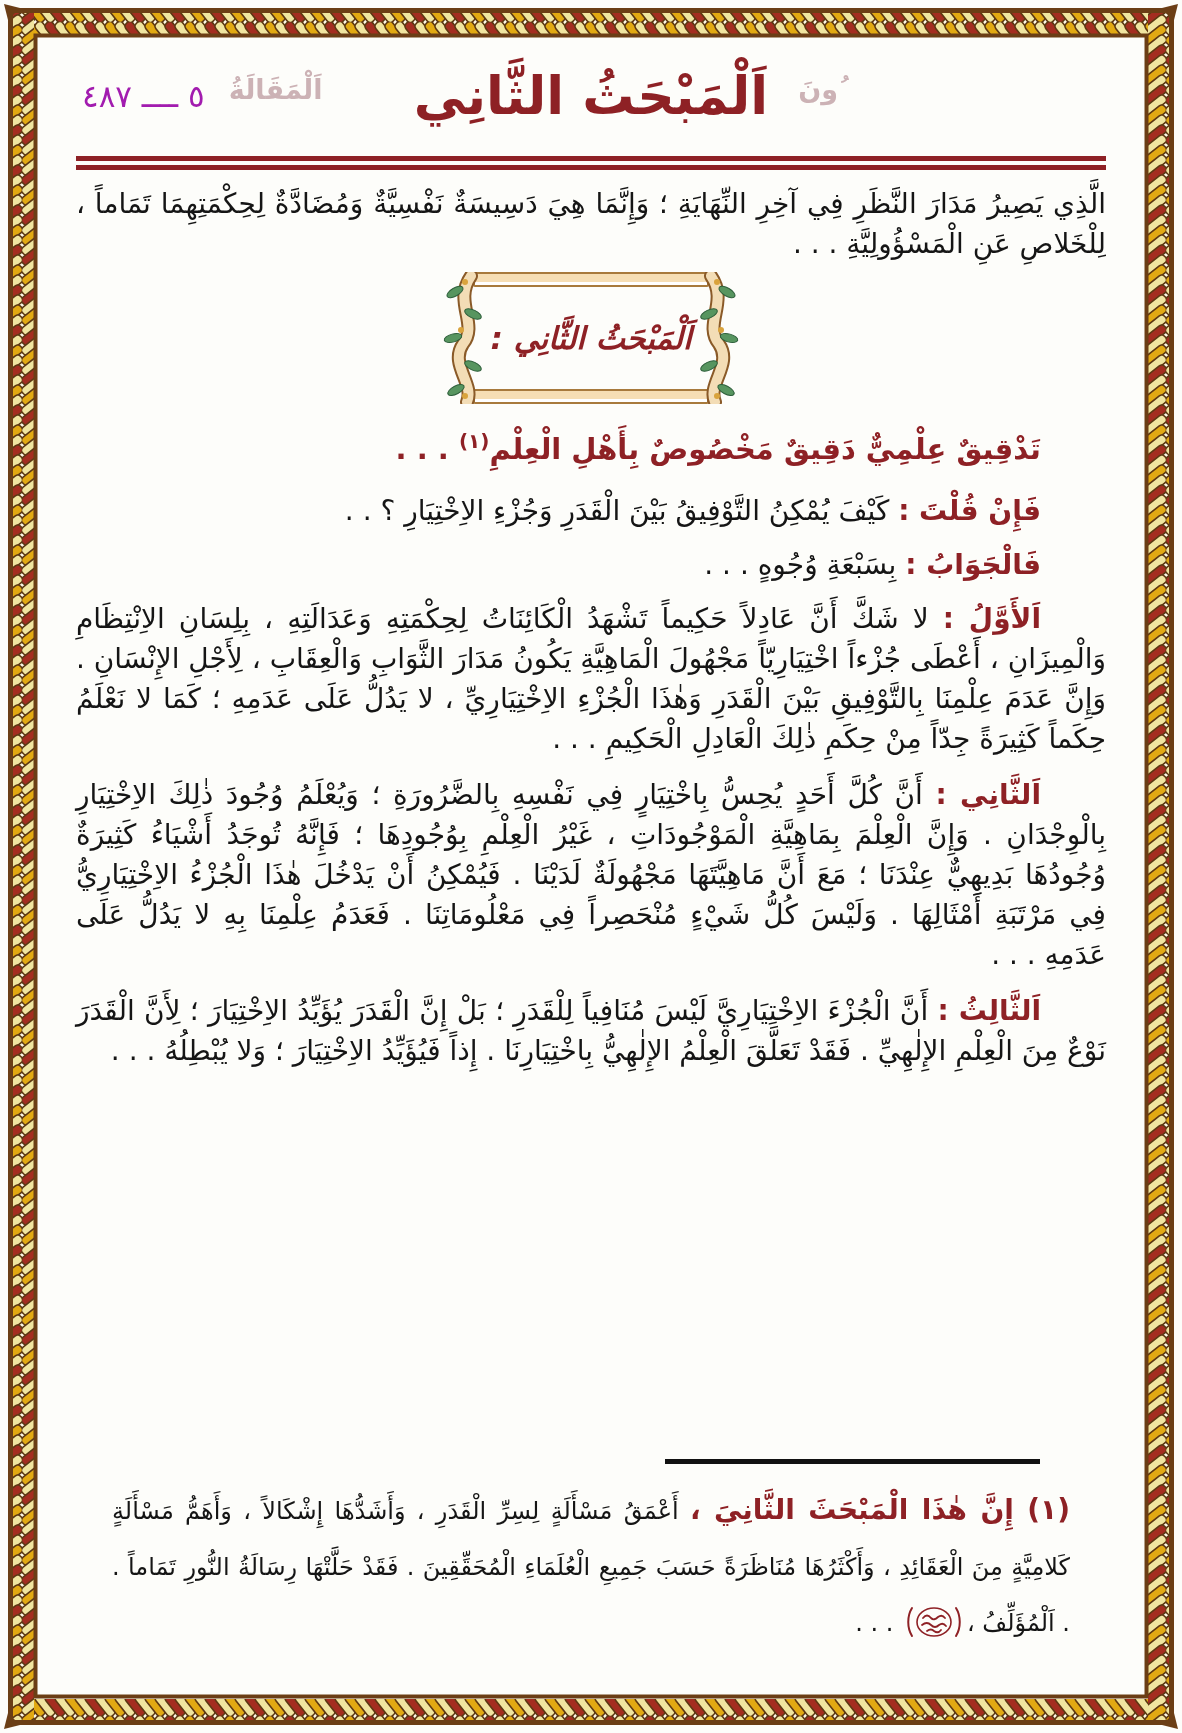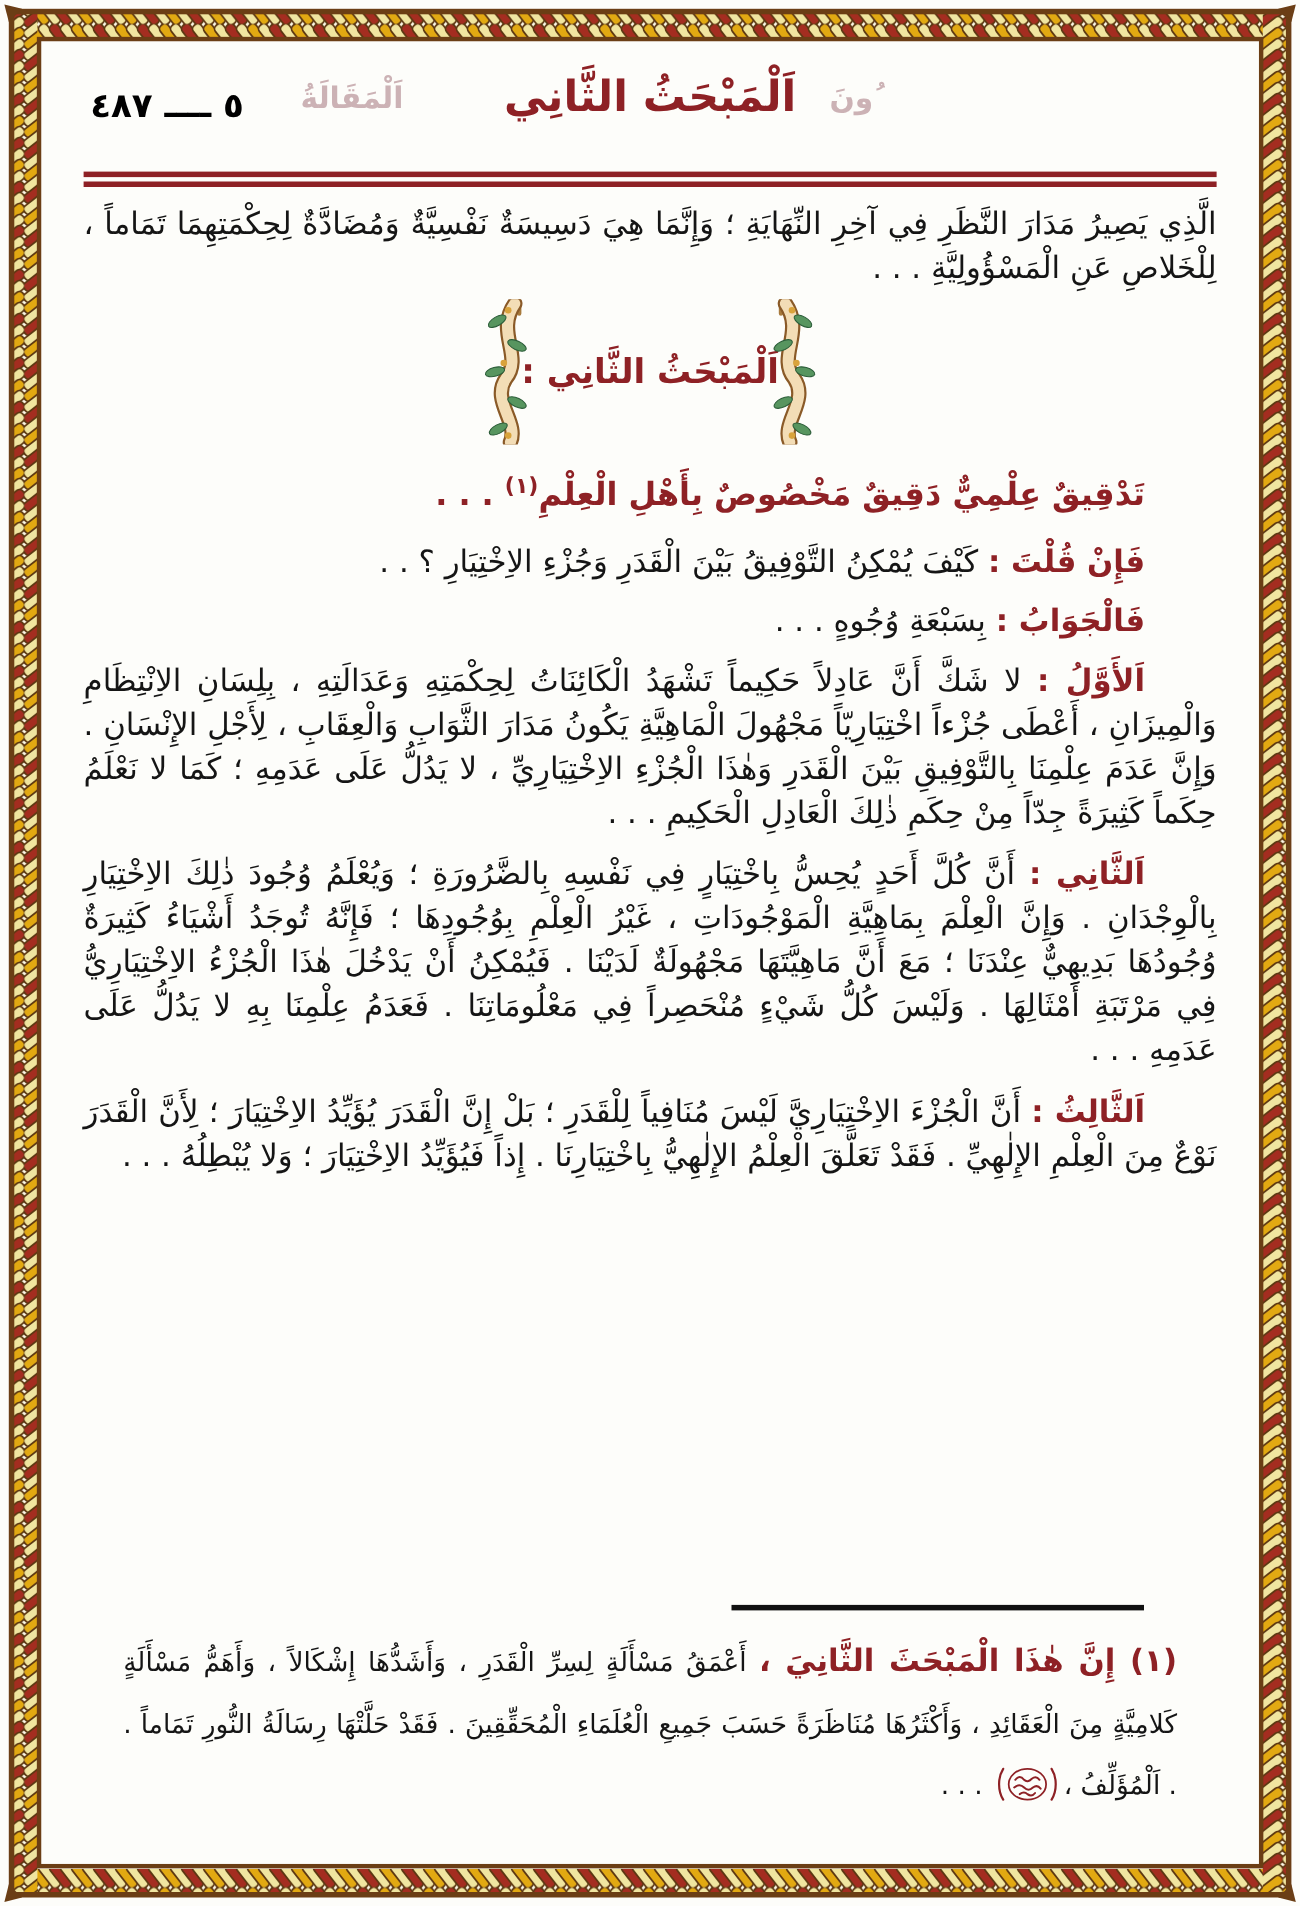--- a/index.html
+++ b/index.html
@@ -15,29 +15,29 @@
   .content{
     position:absolute;
     top:36px;right:36px;bottom:36px;left:36px;
     padding:28px 40px 40px 40px;
     box-sizing:border-box;
   }
   
   .header{position:relative;height:78px;}
   .page-number{
     position:absolute;left:6px;top:14px;
-    color:#000000;font-weight:bold;font-size:31px;letter-spacing:1px;text-align:center;
+    color:#a21caf;font-weight:normal;font-size:31px;letter-spacing:1px;text-align:center;
   }
   .title-wrap{
     position:relative;width:fit-content;margin:0 auto;top:2px;
     text-align:center;
   }
   .page-title{
     position:relative;z-index:2;
-    color:#8e2125;font-weight:bold;font-size:39px;
+    color:#8e2125;font-weight:bold;font-size:52px;
   }
   .ghost{position:absolute;z-index:1;color:#ccb2b5;font-weight:bold;font-size:27px;top:8px;white-space:nowrap;}
   .ghost-left{left:-185px;}
   .ghost-right{right:-70px;}
   .double-rule{margin-top:14px;}
   .double-rule .rl{height:5px;background:#8e2125;}
   .double-rule .gap{height:4px;}
   
   .body-text{
     margin:0;
@@ -57,21 +57,21 @@
     text-align:right;text-indent:65px;
   }
   .fn-marker-sup{font-size:20px;vertical-align:super;font-weight:bold;}
   
   .section-box{
     position:relative;
     width:300px;height:132px;
     margin:8px auto 6px auto;
     display:flex;align-items:stretch;justify-content:center;
   }
-  .sb-center{flex:1;display:flex;flex-direction:row;margin:0 -14px;z-index:1;}
+  .sb-center{flex:1;display:flex;flex-direction:column;margin:0 -14px;z-index:1;font-style:italic;}
   .sb-bar{
     height:11px;background:#f6deb4;
     border:2px solid #a87a3c;border-radius:2px;
     box-shadow:inset 0 -3px 0 #ffffff;
   }
   .sb-title-row{flex:1;display:flex;align-items:center;justify-content:center;}
   .sb-title{color:#8e2125;font-weight:bold;font-size:31px;white-space:nowrap;}
   .sb-side{width:46px;position:relative;z-index:2;}
   
   .footnote{position:absolute;left:76px;right:76px;bottom:46px;}

